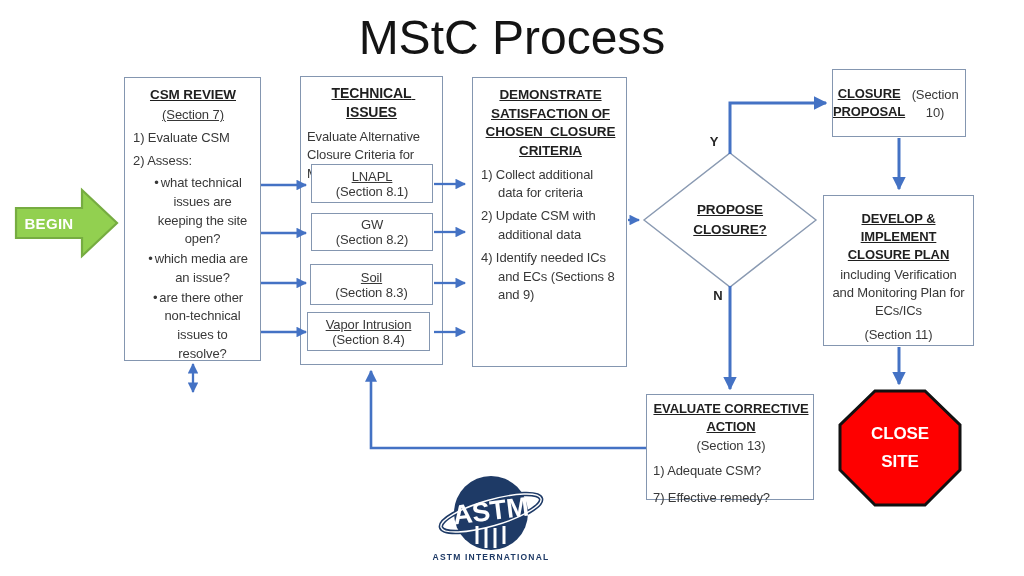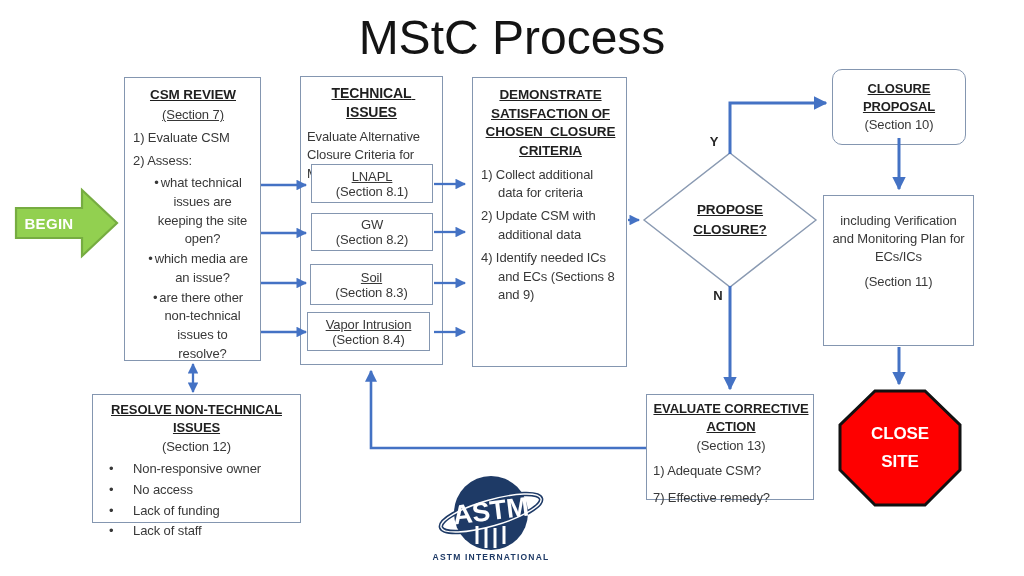--- a/index.html
+++ b/index.html
@@ -89,42 +89,34 @@
   <div style="position:absolute;left:642px;top:151px;width:176px;height:138px;">
     <svg width="176" height="138" viewBox="0 0 176 138">
       <polygon points="88,2 174,69 88,136 2,69" fill="#ffffff" stroke="#8a9ab2" stroke-width="1.4"></polygon>
     </svg>
     <div class="center-abs hd ml" style="left:28px;top:40px;width:120px;height:58px;font-size:13.5px;line-height:1.5;">PROPOSE
 CLOSURE?</div>
   </div>
   <span class="yn" style="left:705px;top:134px;width:18px;text-align:center;">Y</span>
   <span class="yn" style="left:708px;top:288px;width:20px;text-align:center;">N</span>
 
-  <div class="box center-abs" style="left:832px;top:69px;width:134px;height:76px;flex-direction:column;border-radius:10px;">
+  <div class="box center-abs" style="left:832px;top:69px;width:134px;height:68px;flex-direction:row;">
     <div class="hd">CLOSURE
 PROPOSAL</div>
     <div class="sec">(Section 10)</div>
   </div>
 
   <div class="box" style="left:823px;top:195px;width:151px;height:151px;padding:14px 4px 0 4px;text-align:center;">
+    <div class="hd">DEVELOP &amp;
+IMPLEMENT
+CLOSURE PLAN</div>
     <div style="line-height:1.4;margin-top:2px;">including Verification and Monitoring Plan for ECs/ICs</div>
     <div class="sec" style="margin-top:6px;">(Section 11)</div>
   </div>
 
-  <div class="box" style="left:92px;top:394px;width:209px;height:129px;padding:6px 4px 0 4px;text-align:center;">
-    <div class="hd">RESOLVE NON-TECHNICAL
-ISSUES</div>
-    <div class="sec">(Section 12)</div>
-    <ul class="wide">
-      <li>Non-responsive owner</li>
-      <li>No access</li>
-      <li>Lack of funding</li>
-      <li>Lack of staff</li>
-    </ul>
-  </div>
 
   <div class="box" style="left:646px;top:394px;width:168px;height:106px;padding:5px 4px 0 6px;">
     <div class="hd">EVALUATE CORRECTIVE
 ACTION</div>
     <div class="sec">(Section 13)</div>
     <div class="itm" style="margin-top:7px;">1)  Adequate CSM?</div>
     <div class="itm" style="margin-top:8px;">7)  Effective remedy?</div>
   </div>
 
   <div style="position:absolute;left:838px;top:389px;width:124px;height:118px;">

